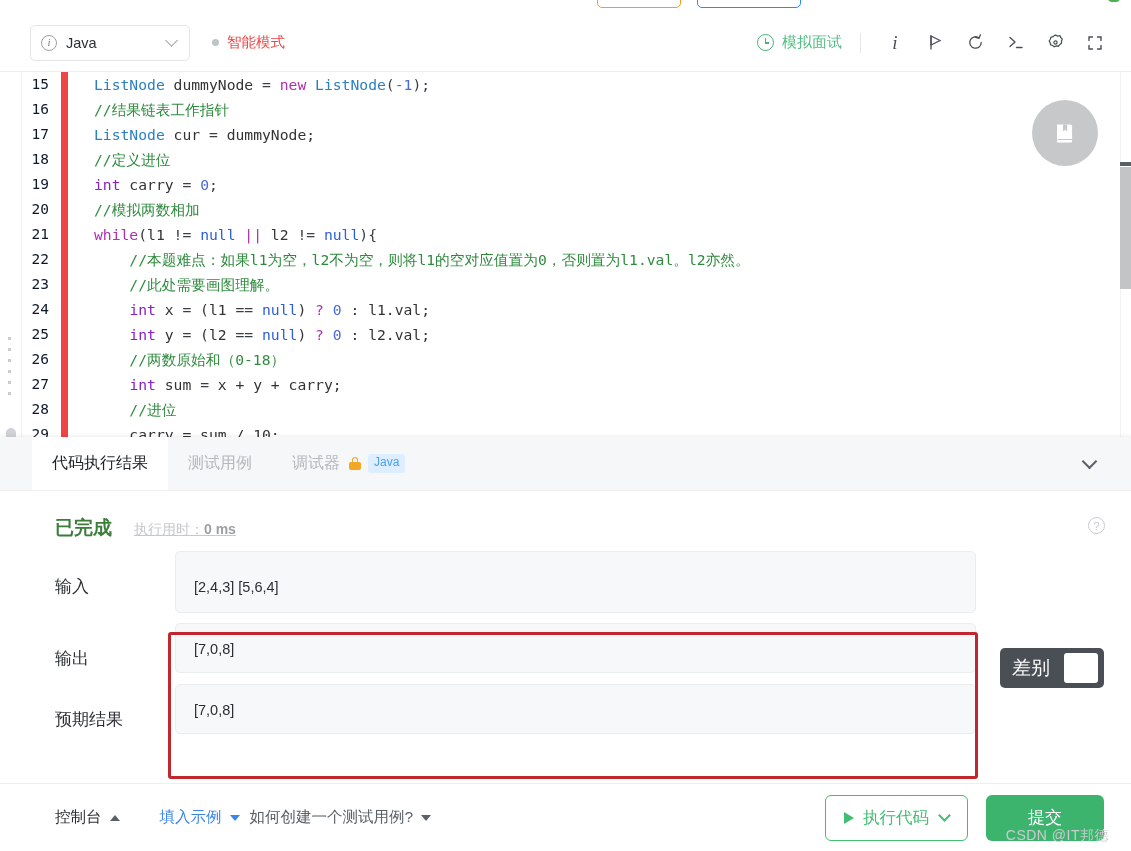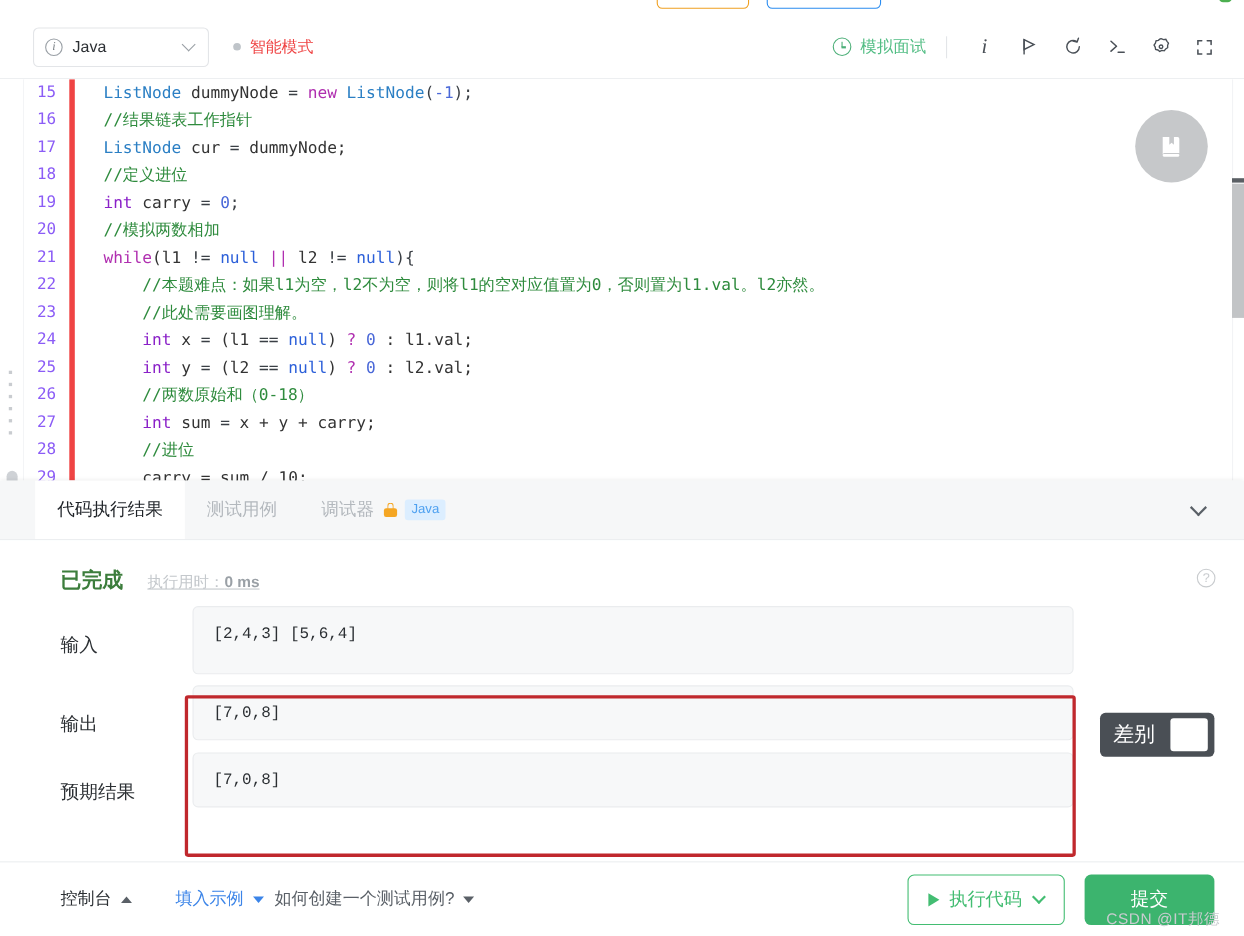--- a/index.html
+++ b/index.html
@@ -115,22 +115,22 @@
     background: #cfd2d6; border-radius: 5px;
   }
   .code-area {
     position: absolute; left: 22px; top: 0; right: 22px; height: 365px;
     display: flex; background: #ffffff;
   }
   .gutter {
     width: 46px; flex: none; padding-top: 0;
     text-align: right; padding-right: 12px;
     font-family: "DejaVu Sans Mono", monospace;
-    font-size: 14.5px; color: #8b5cf6; line-height: 25px;
-    border-right: 5px solid #ef4444;
+    font-size: 14.5px; color: #0f172a; line-height: 25px;
+    border-right: 7px solid #ef4444;
     user-select: none;
   }
   .code-lines {
     flex: 1; padding-left: 26px;
     font-family: "DejaVu Sans Mono", monospace;
     font-size: 14.7px; line-height: 25px; white-space: pre;
     color: #222;
   }
   .code-lines .ln { height: 25px; }
   .tk-type { color: #2b7fc4; }
@@ -219,22 +219,22 @@
   .io-rows { position: relative; margin-top: 10px; }
   .io-row { display: flex; align-items: flex-start; padding-left: 55px; }
   .io-label {
     width: 120px; flex: none; font-size: 17px; color: #2b2f33;
     padding-top: 24px;
   }
   .io-box {
     flex: 1; margin-right: 155px;
     background: #f7f8f9; border: 1px solid #eaecee; border-radius: 5px;
     font-size: 14.5px; color: #2b2f33;
-    font-family: Liberation Mono, monospace;
-    padding: 14px 18px;
+    font-family: Liberation Sans, sans-serif;
+    padding: 24px 18px;
     line-height: 23px;
     cursor: text;
   }
   .io-row.input .io-box { height: 62px; }
   .io-row.output .io-box { height: 50px; padding-top: 14px; }
   .io-row.expected .io-box { height: 50px; padding-top: 14px; }
   .io-row.output { margin-top: 10px; }
   .io-row.expected { margin-top: 11px; }
 
   .red-annot {

